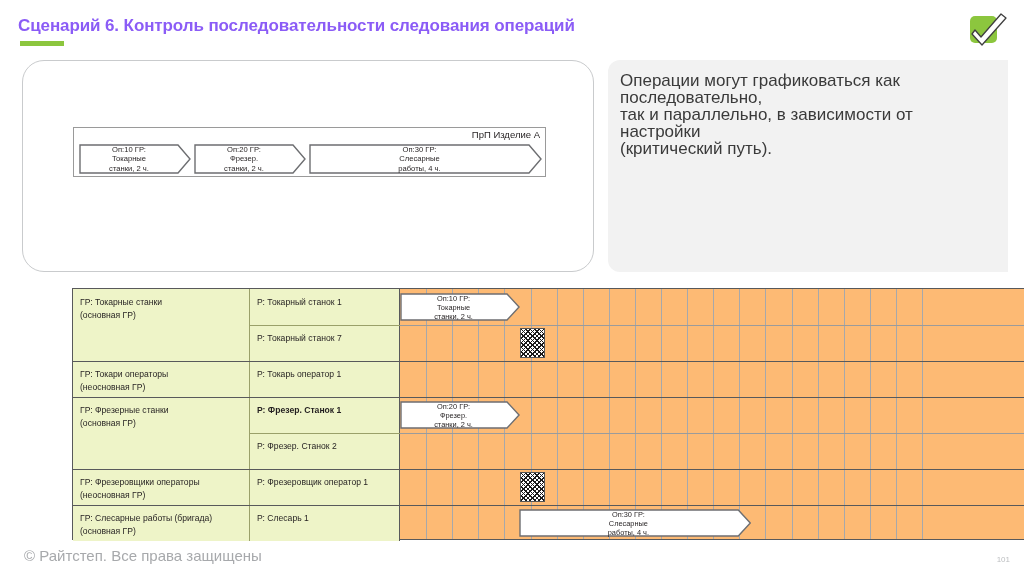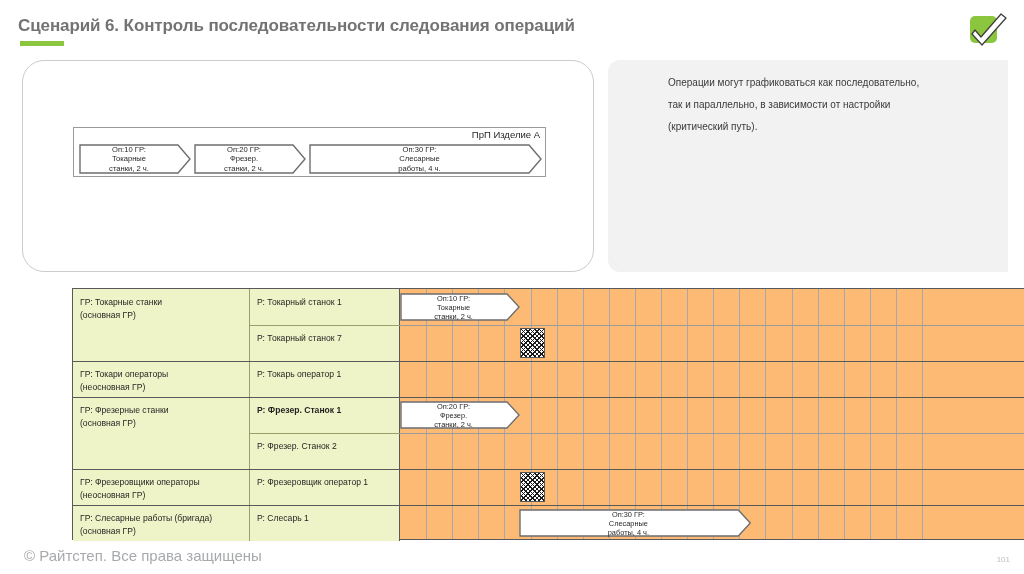--- a/index.html
+++ b/index.html
@@ -18,21 +18,21 @@
   }
 
   
   #slide-title {
     position: absolute;
     left: 18px;
     top: 16px;
     font-size: 17px;
     font-weight: bold;
     letter-spacing: -0.1px;
-    color: #737373;
+    color: #8b5cf6;
     white-space: nowrap;
     text-align: right;
   }
   #title-accent {
     position: absolute;
     left: 20px;
     top: 41px;
     width: 44px;
     height: 5px;
     background: #8cc63e;
@@ -66,25 +66,24 @@
     left: 608px;
     top: 60px;
     width: 400px;
     height: 212px;
     background: #f2f2f2;
     border-radius: 12px 0 0 12px;
     box-sizing: border-box;
     padding: 12px 18px 0 12px;
   }
   #note-text {
-    font-size: 10px;
-    line-height: 22px;
+    font-size: 17px;
+    line-height: 17px;
     color: #3a3a3a;
     white-space: pre-line;
-    margin-left: 48px;
   }
 
   
   #prp-box {
     position: absolute;
     left: 50px;
     top: 66px;
     width: 473px;
     height: 50px;
     border: 1px solid #9a9a9a;

